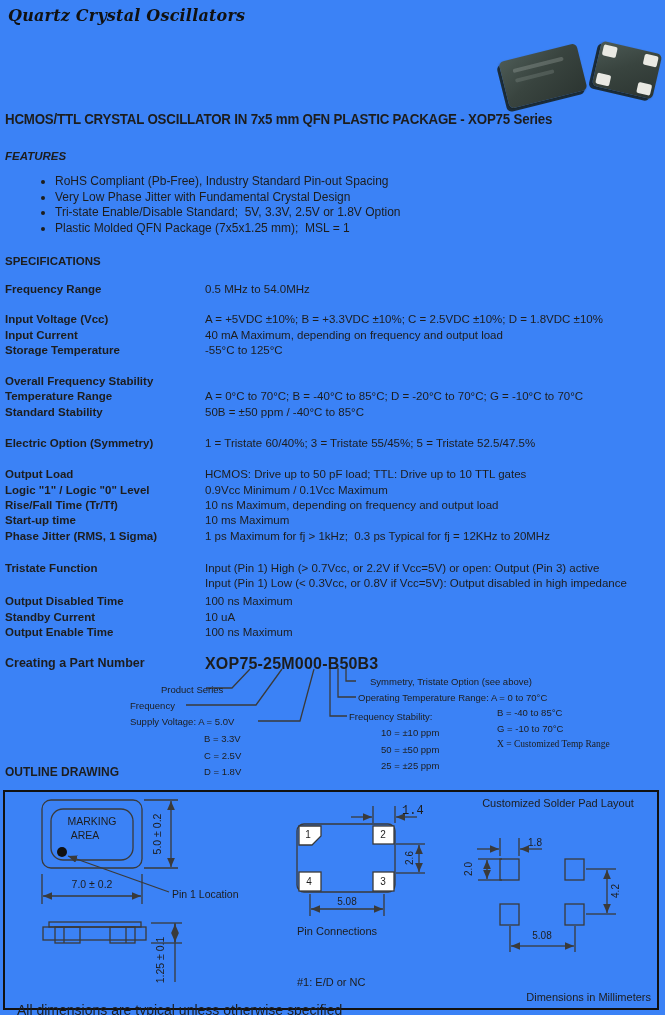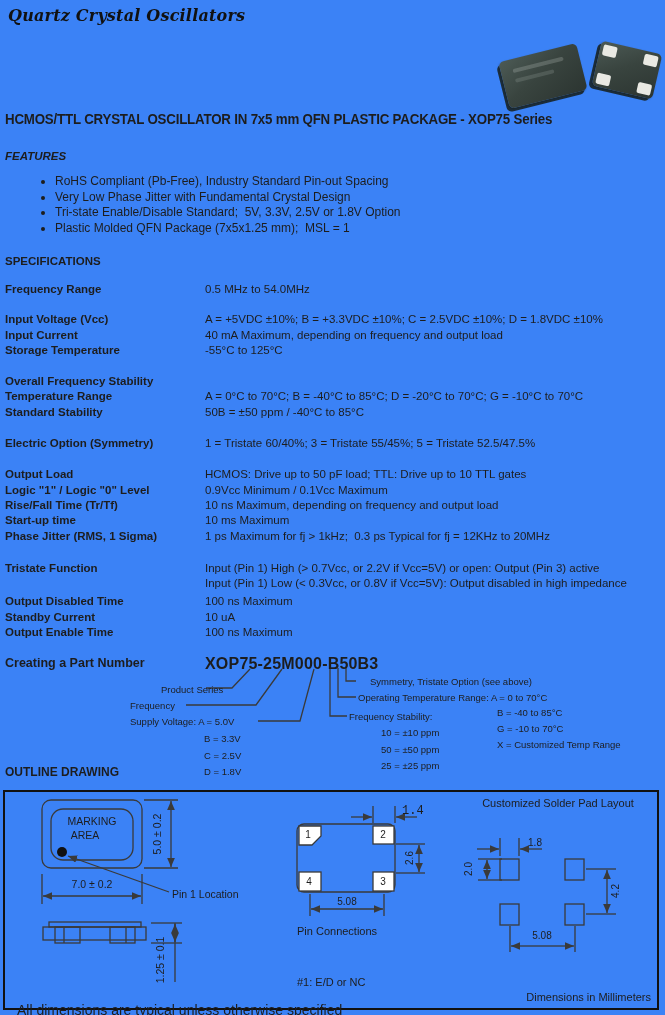--- a/index.html
+++ b/index.html
@@ -186,21 +186,21 @@
     <div class="lbl" style="left:130px;top:61px;">Supply Voltage: A = 5.0V</div>
     <div class="lbl" style="left:204px;top:78px;">B = 3.3V</div>
     <div class="lbl" style="left:204px;top:95px;">C = 2.5V</div>
     <div class="lbl" style="left:204px;top:111px;">D = 1.8V</div>
     <div class="lbl" style="left:370px;top:21px;">Symmetry, Tristate Option (see above)</div>
     <div class="lbl" style="left:358px;top:37px;">Operating Temperature Range: A = 0 to 70°C</div>
     <div class="lbl" style="left:497px;top:52px;">B = -40 to 85°C</div>
     <div class="lbl" style="left:349px;top:56px;">Frequency Stability:</div>
     <div class="lbl" style="left:497px;top:68px;">G = -10 to 70°C</div>
     <div class="lbl" style="left:381px;top:72px;">10 = ±10 ppm</div>
-    <div class="lbl" style="left:497px;top:84px;">X = Customized Temp Range</div>
+    <div class="lbl" style="left:497px;top:84px;font-family:Liberation Serif, serif;">X = Customized Temp Range</div>
     <div class="lbl" style="left:381px;top:89px;">50 = ±50 ppm</div>
     <div class="lbl" style="left:381px;top:105px;">25 = ±25 ppm</div>
   </div>
 
   <div class="abs out-head">OUTLINE DRAWING</div>
   <div class="obox">
     <svg width="652" height="216">
       <defs>
         <marker id="ah" orient="auto" markerWidth="8" markerHeight="6" refX="7" refY="3">
           <path d="M0,0 L7,3 L0,6 z" style="fill:#3a3a3a;stroke:none;"></path>

